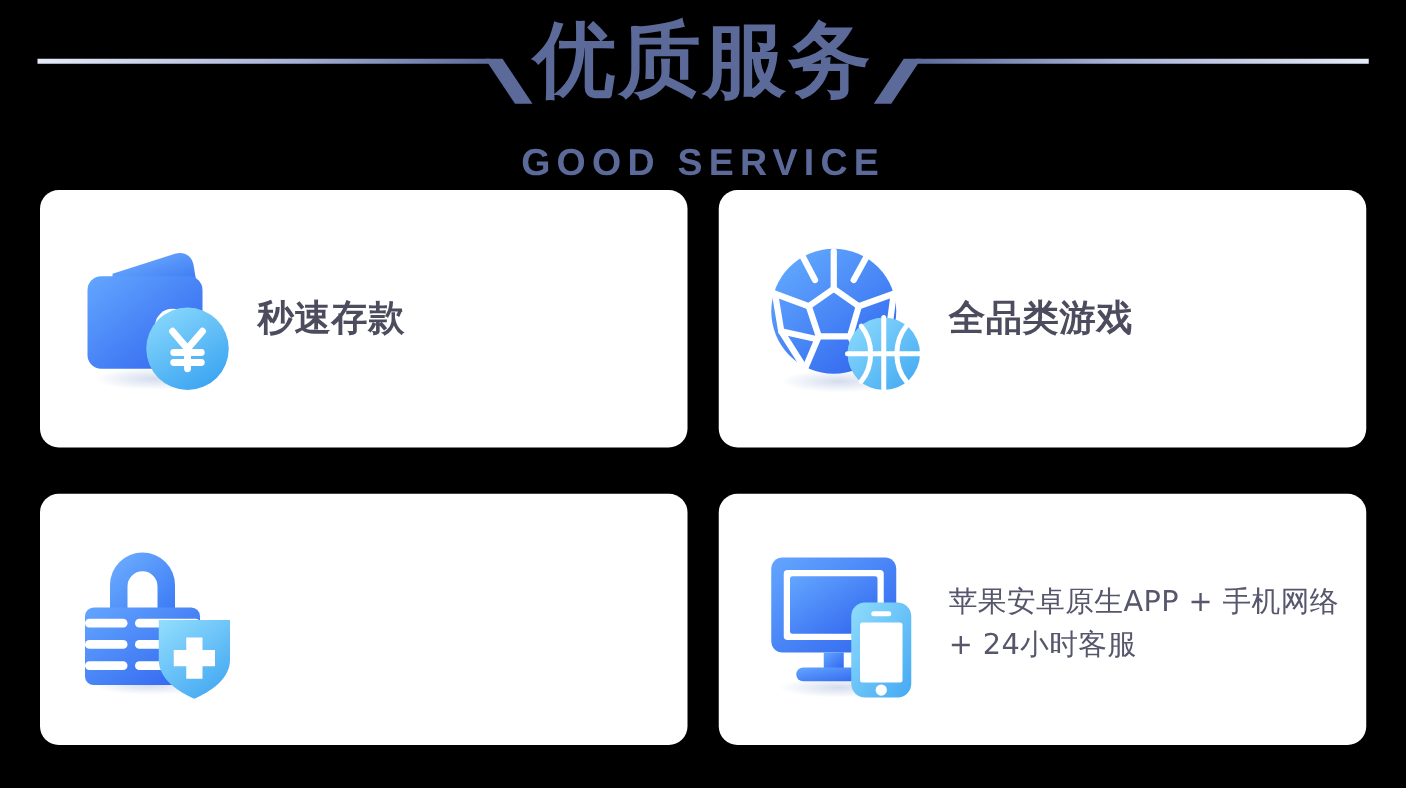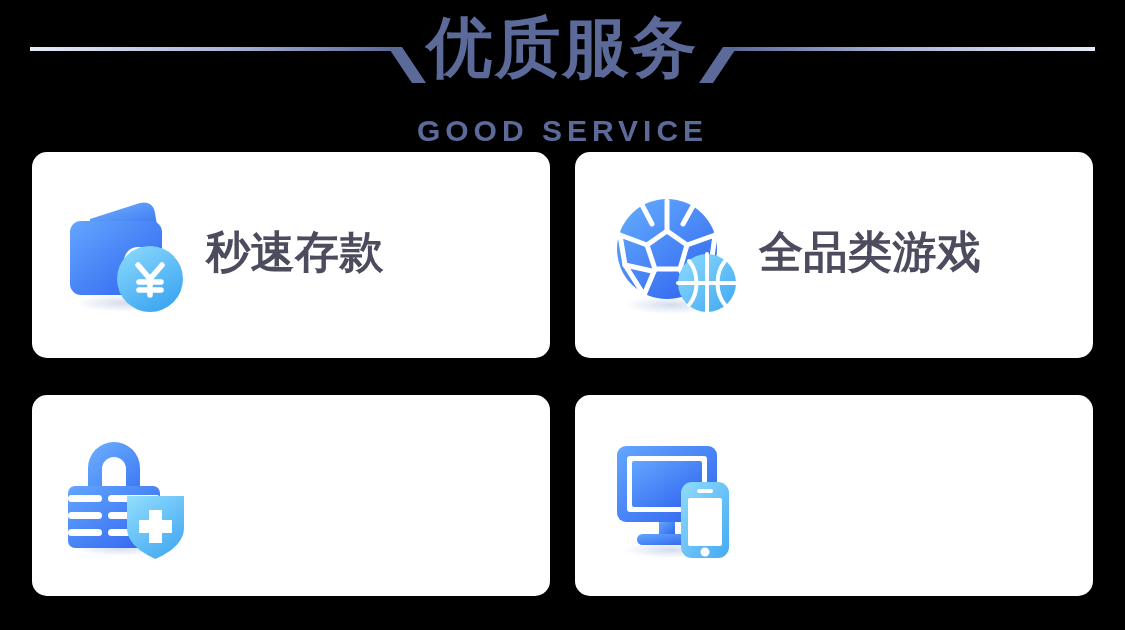--- a/index.html
+++ b/index.html
@@ -96,26 +96,26 @@
     flex: 0 0 128px;
   }
 
   .card-text {
     margin-left: 16px;
     flex: 1 1 auto;
     padding-right: 14px;
   }
 
   .card-title {
-    font-size: 44px;
+    font-size: 29px;
     font-weight: bold;
     line-height: 44px;
     color: #4c4c5e;
     letter-spacing: 0.5px;
-    font-family: Liberation Mono, monospace;
+    font-family: Liberation Sans, sans-serif;
   }
 
   .card-desc {
     margin-top: 6px;
     font-size: 23px;
     line-height: 34px;
     color: #56566c;
     letter-spacing: 0.3px;
     font-family: "DejaVu Sans", "Liberation Sans", sans-serif;
   }
@@ -315,17 +315,18 @@
           <rect x="21" y="29" width="70" height="46" rx="2" fill="url(#monG)"></rect>
           <rect x="48" y="90" width="16" height="14" fill="url(#monG)"></rect>
           <rect x="26" y="102" width="60" height="11" rx="5.5" fill="url(#monG)"></rect>
           <rect x="70" y="50" width="48" height="76" rx="11" fill="url(#phoneG)"></rect>
           <rect x="77" y="66" width="34" height="48" rx="2" fill="#ffffff"></rect>
           <rect x="86" y="57" width="16" height="4" rx="2" fill="#ffffff"></rect>
           <circle cx="94" cy="120" r="4.5" fill="#ffffff"></circle>
         </svg>
       </div>
       <div class="card-text">
+        <div class="card-desc">苹果安卓原生APP + 手机网络 + 24小时客服</div>
       </div>
     </div>
 
   </div>
 </div>
 
 </body></html>

